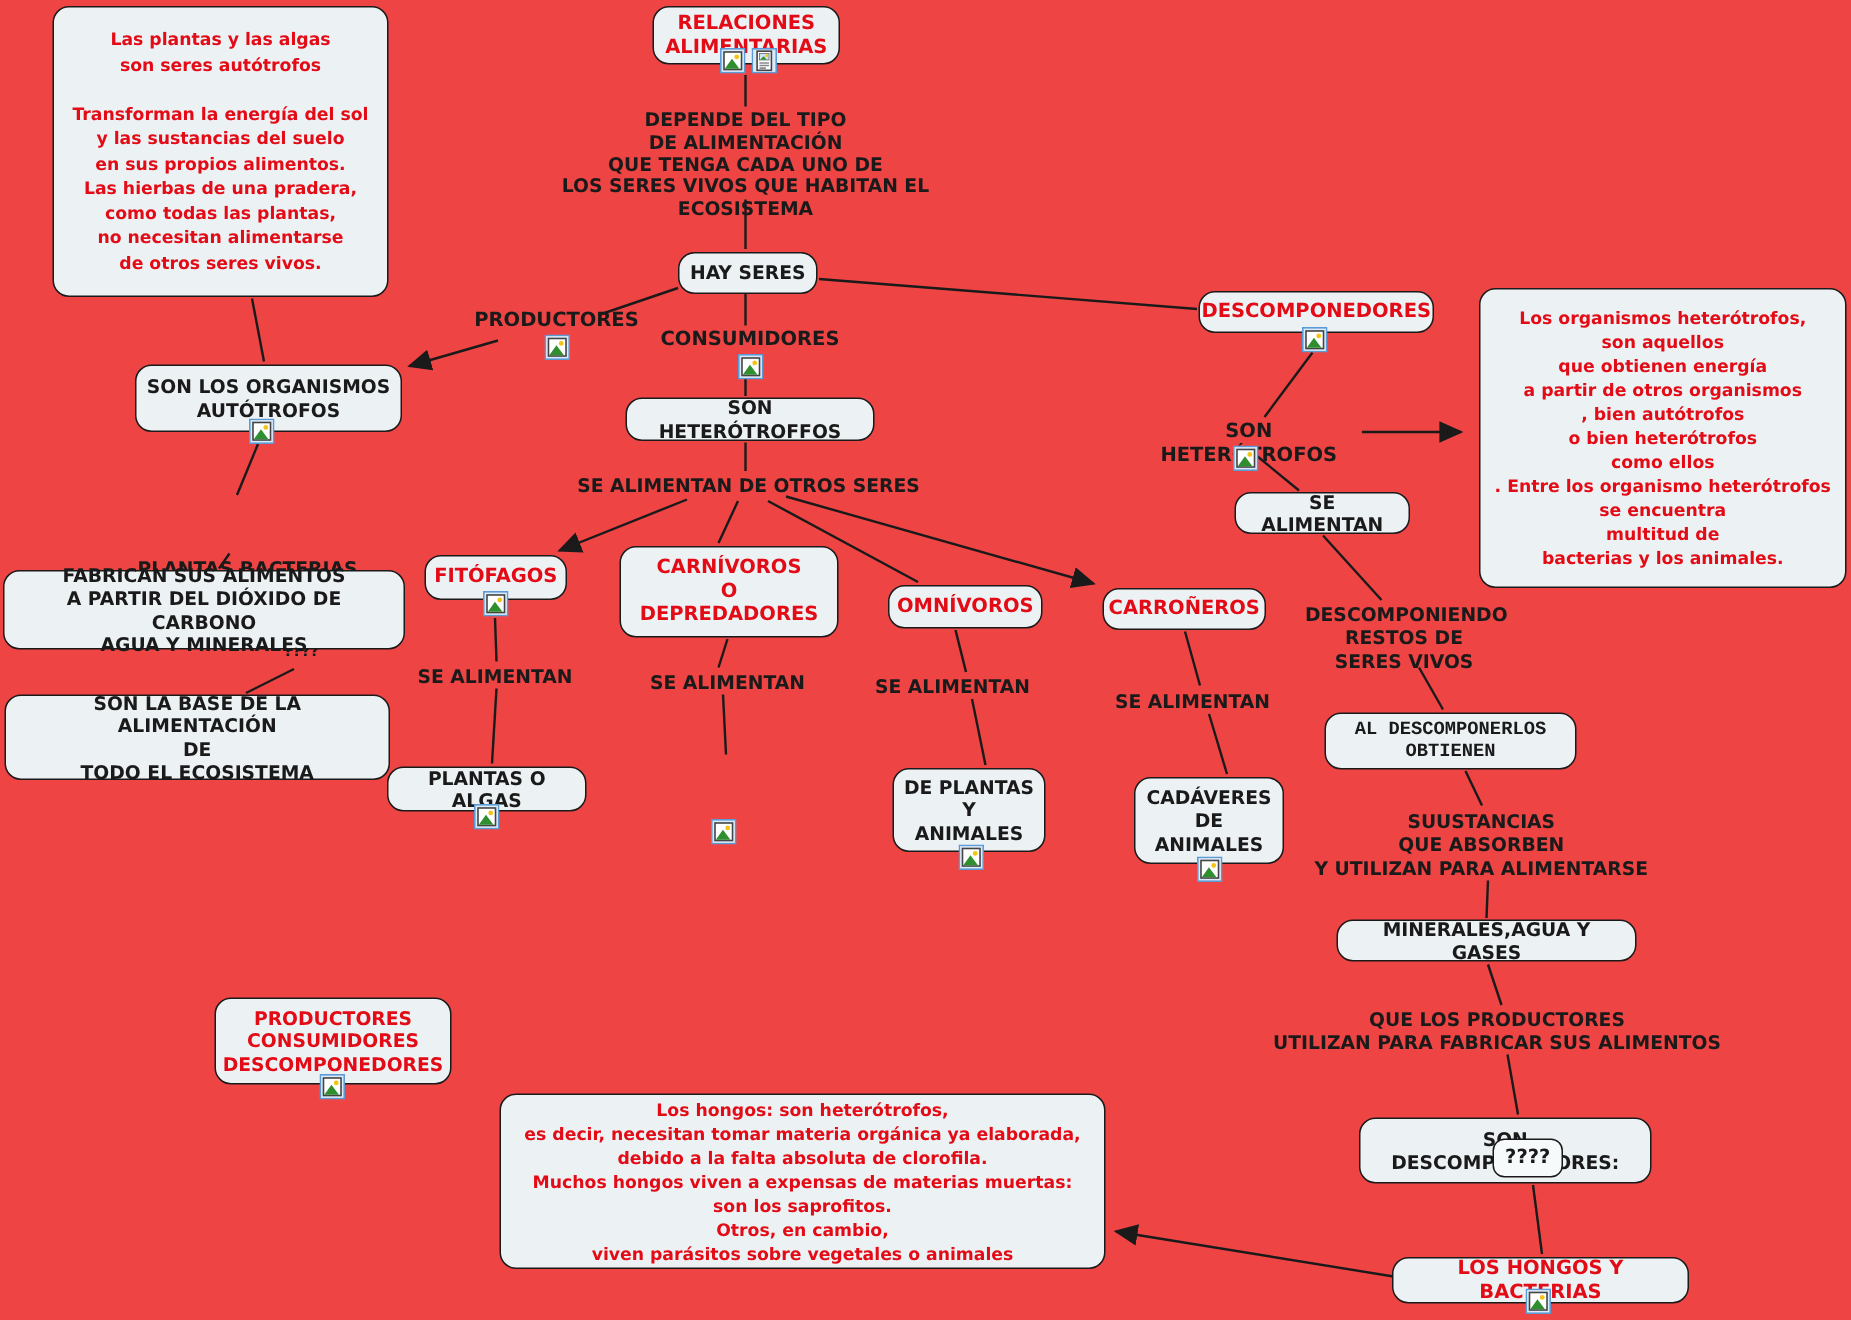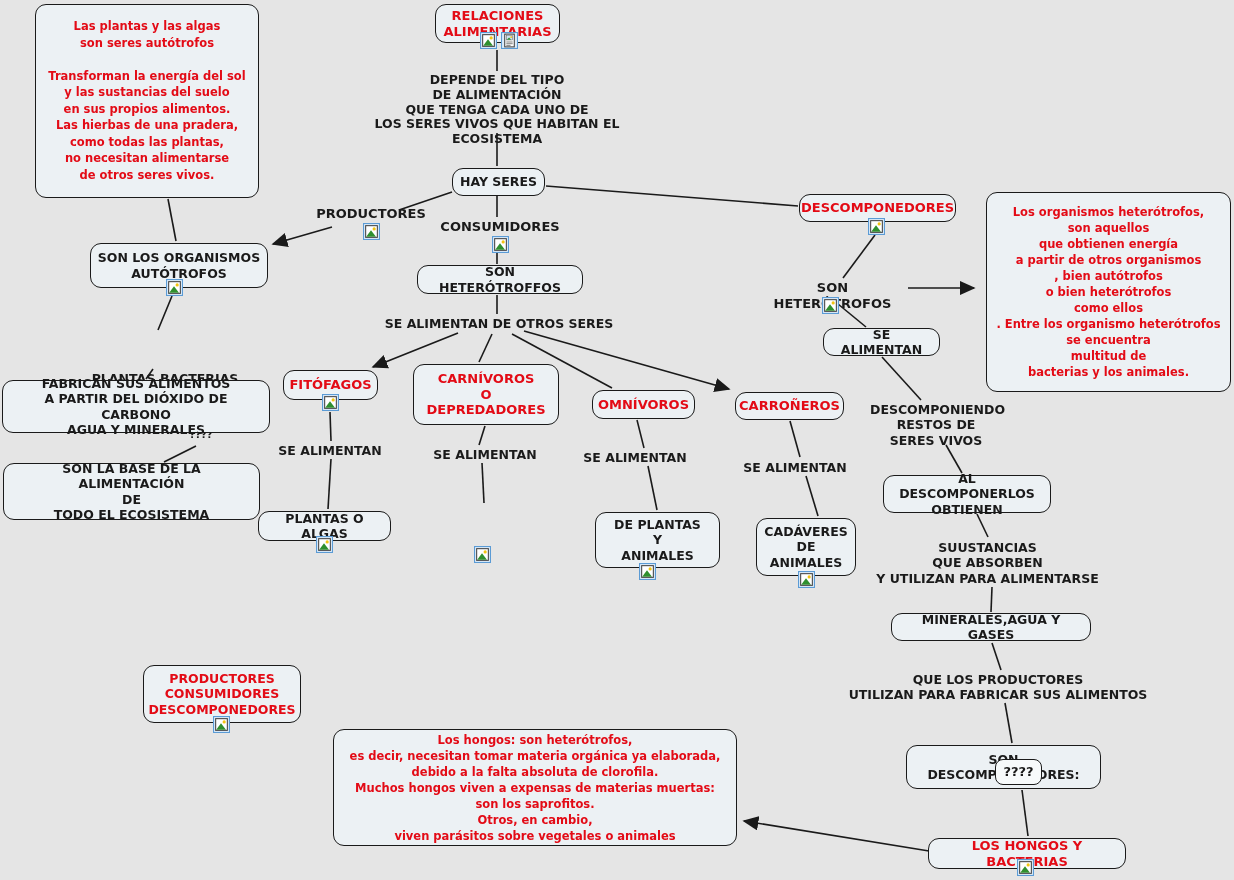--- a/index.html
+++ b/index.html
@@ -1,17 +1,17 @@
 <!DOCTYPE html>
 <html><head>
 <meta charset="utf-8">
 <style>
   html,body{margin:0;padding:0;background:#ffffff;}
   .canvas{
-    position:relative;width:1234px;height:880px;background:#e5e5e5;
+    position:relative;width:1234px;height:880px;background:#ef4444;
     font-family:"DejaVu Sans","Liberation Sans",sans-serif;overflow:hidden;
   }
   .wires{position:absolute;left:0;top:0;z-index:1;}
   .box{
     position:absolute;z-index:2;background:#ecf1f4;border:1.6px solid #1a1a1a;
     border-radius:11px;display:flex;align-items:center;justify-content:center;
     text-align:center;color:#1a1a1a;font-weight:bold;font-size:12.5px;line-height:1.22;
     padding:2px 6px;box-sizing:border-box;white-space:pre-line;
   }
   .red{color:#e30b16;}
@@ -155,37 +155,37 @@
   <div class="box red" style="left:735px;top:392px;width:109px;height:28px;font-size:13px;">CARROÑEROS</div>
 
   <div class="label" style="left:270px;top:443px;width:120px;">SE ALIMENTAN</div>
   <div class="label" style="left:425px;top:447px;width:120px;">SE ALIMENTAN</div>
   <div class="label" style="left:575px;top:450px;width:120px;">SE ALIMENTAN</div>
   <div class="label" style="left:735px;top:460px;width:120px;">SE ALIMENTAN</div>
 
   <div class="box" style="left:258px;top:511px;width:133px;height:30px;">PLANTAS O ALGAS</div>
 
 
-  <div class="box" style="left:595px;top:512px;width:125px;height:56px;">DE PLANTAS
+  <div class="box" style="left:595px;top:512px;width:102px;height:56px;">DE PLANTAS
 Y
 ANIMALES</div>
 
   <div class="box" style="left:756px;top:518px;width:100px;height:58px;">CADÁVERES
 DE
 ANIMALES</div>
 
   <div class="label" style="left:760px;top:280px;width:145px;font-size:13px;">SON HETERÓTROFOS</div>
 
   <div class="box" style="left:823px;top:328px;width:117px;height:28px;">SE ALIMENTAN</div>
 
   <div class="label" style="left:870px;top:402px;width:132px;">DESCOMPONIENDO
 RESTOS DE
 SERES VIVOS</div>
 
-  <div class="box" style="left:883px;top:475px;width:168px;height:38px;">AL DESCOMPONERLOS
+  <div class="box" style="left:883px;top:475px;width:168px;height:38px;font-family:Liberation Mono, monospace;">AL DESCOMPONERLOS
 OBTIENEN</div>
 
   <div class="label" style="left:870px;top:540px;width:235px;">SUUSTANCIAS
 QUE ABSORBEN
 Y UTILIZAN PARA ALIMENTARSE</div>
 
   <div class="box" style="left:891px;top:613px;width:200px;height:28px;">MINERALES,AGUA Y GASES</div>
 
   <div class="label" style="left:848px;top:672px;width:300px;">QUE LOS PRODUCTORES
 UTILIZAN PARA FABRICAR SUS ALIMENTOS</div>

